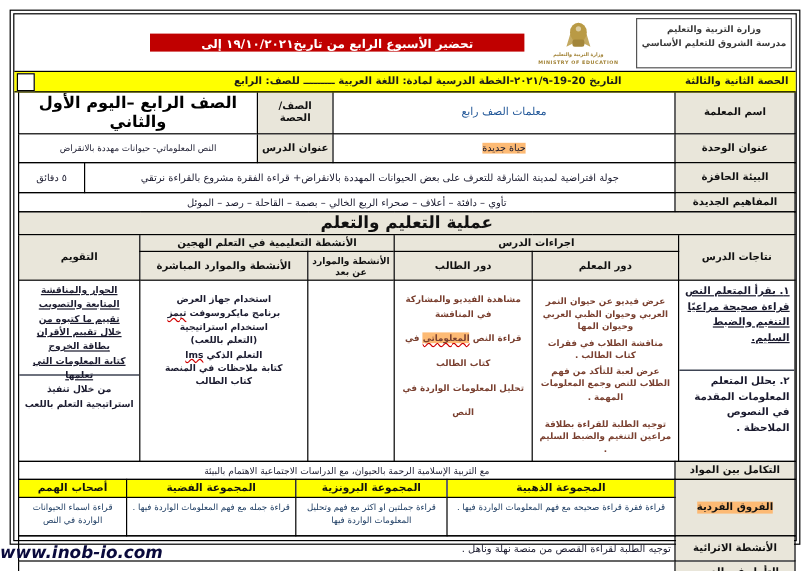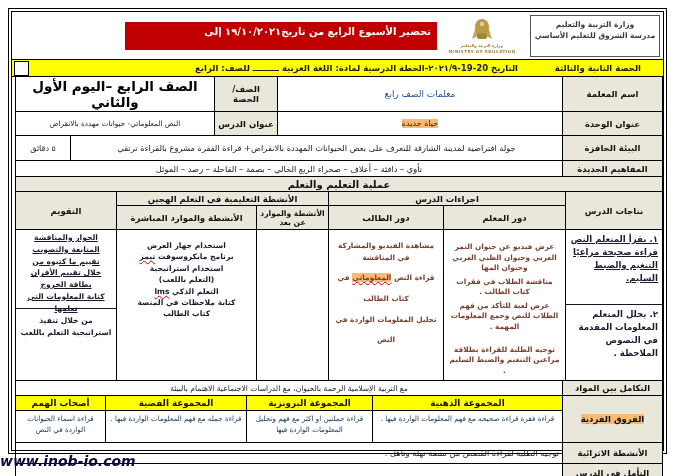--- a/index.html
+++ b/index.html
@@ -6,37 +6,37 @@
     font-family:"DejaVu Sans",sans-serif;}
   .page{position:absolute;top:8px;left:8px;width:651px;height:438px;border:4px double #000;
     background:#fff;direction:rtl;}
   
   .hdr{display:flex;flex-direction:row;height:47px;border-bottom:1px solid #000;}
   .ministry-box{width:128px;border:1px solid #555;margin:3px 3px 2px 3px;text-align:center;
     font-size:7.5px;font-weight:bold;color:#3a3a3a;line-height:1.5;padding-top:3px;}
   .logo-wrap{flex:0 0 90px;display:flex;flex-direction:column;align-items:center;justify-content:center;}
   .logo-cap{font-size:4px;color:#a08033;font-weight:bold;letter-spacing:.5px;line-height:1.3;text-align:center;}
   .banner-wrap{flex:1;display:flex;align-items:center;}
-  .banner{background:#C00000;color:#fff;font-weight:bold;font-size:10px;height:28px;line-height:20px;
-    width:300px;margin-left:auto;text-align:right;padding:0 6px;}
+  .banner{background:#C00000;color:#fff;font-weight:bold;font-size:10px;height:15px;line-height:20px;
+    width:300px;margin-left:auto;text-align:center;padding:0 6px;}
   
   .strip{background:#FFFF00;height:16px;display:flex;align-items:center;font-size:8.5px;font-weight:bold;
     color:#1a1a1a;border-bottom:1px solid #000;position:relative;}
-  .strip .sess{margin-right:22px;}
+  .strip .sess{margin-right:6px;}
   .strip .info{position:absolute;right:145px;}
   .strip .endbox{position:absolute;left:2px;top:1px;width:13px;height:13px;background:#fff;border:1px solid #000;}
   
   table{border-collapse:collapse;table-layout:fixed;width:647px;margin-top:-1px;}
   td,th{border:1px solid #000;padding:1px 3px;vertical-align:middle;overflow:hidden;}
   .lbl{background:#E9E6DA;font-weight:bold;font-size:8.5px;text-align:center;color:#111;}
   .val{font-size:8px;font-weight:normal;color:#1a1a2e;text-align:center;}
   .blue{color:#1F5597;font-size:9px;}
   .big{font-size:13.5px;font-weight:bold;color:#000;}
   .hl{background:#fdba74;}
-  .section-hdr{background:#E9E6DA;font-weight:bold;font-size:10px;text-align:center;color:#111;}
+  .section-hdr{background:#E9E6DA;font-weight:bold;font-size:14px;text-align:center;color:#111;}
   .colhdr{background:#E9E6DA;font-weight:bold;font-size:8.5px;text-align:center;color:#111;}
   .bodycell{vertical-align:top;font-size:7.3px;font-weight:bold;}
   .roles{color:#7a4030;text-align:center;line-height:1.6;}
   .navy{color:#1a1a2e;}
   .outc{font-size:8.6px;font-weight:bold;color:#1a1a2e;text-align:right;line-height:1.5;}
   .split-top{border-bottom:1px solid #0f172a;text-decoration:underline;}
   .sq{text-decoration:underline wavy #d00000 1px;}
   .stu-line{margin:9px 0;}
   .tch{margin:3px 0;line-height:1.45;}
   .ctr{text-align:center;}

